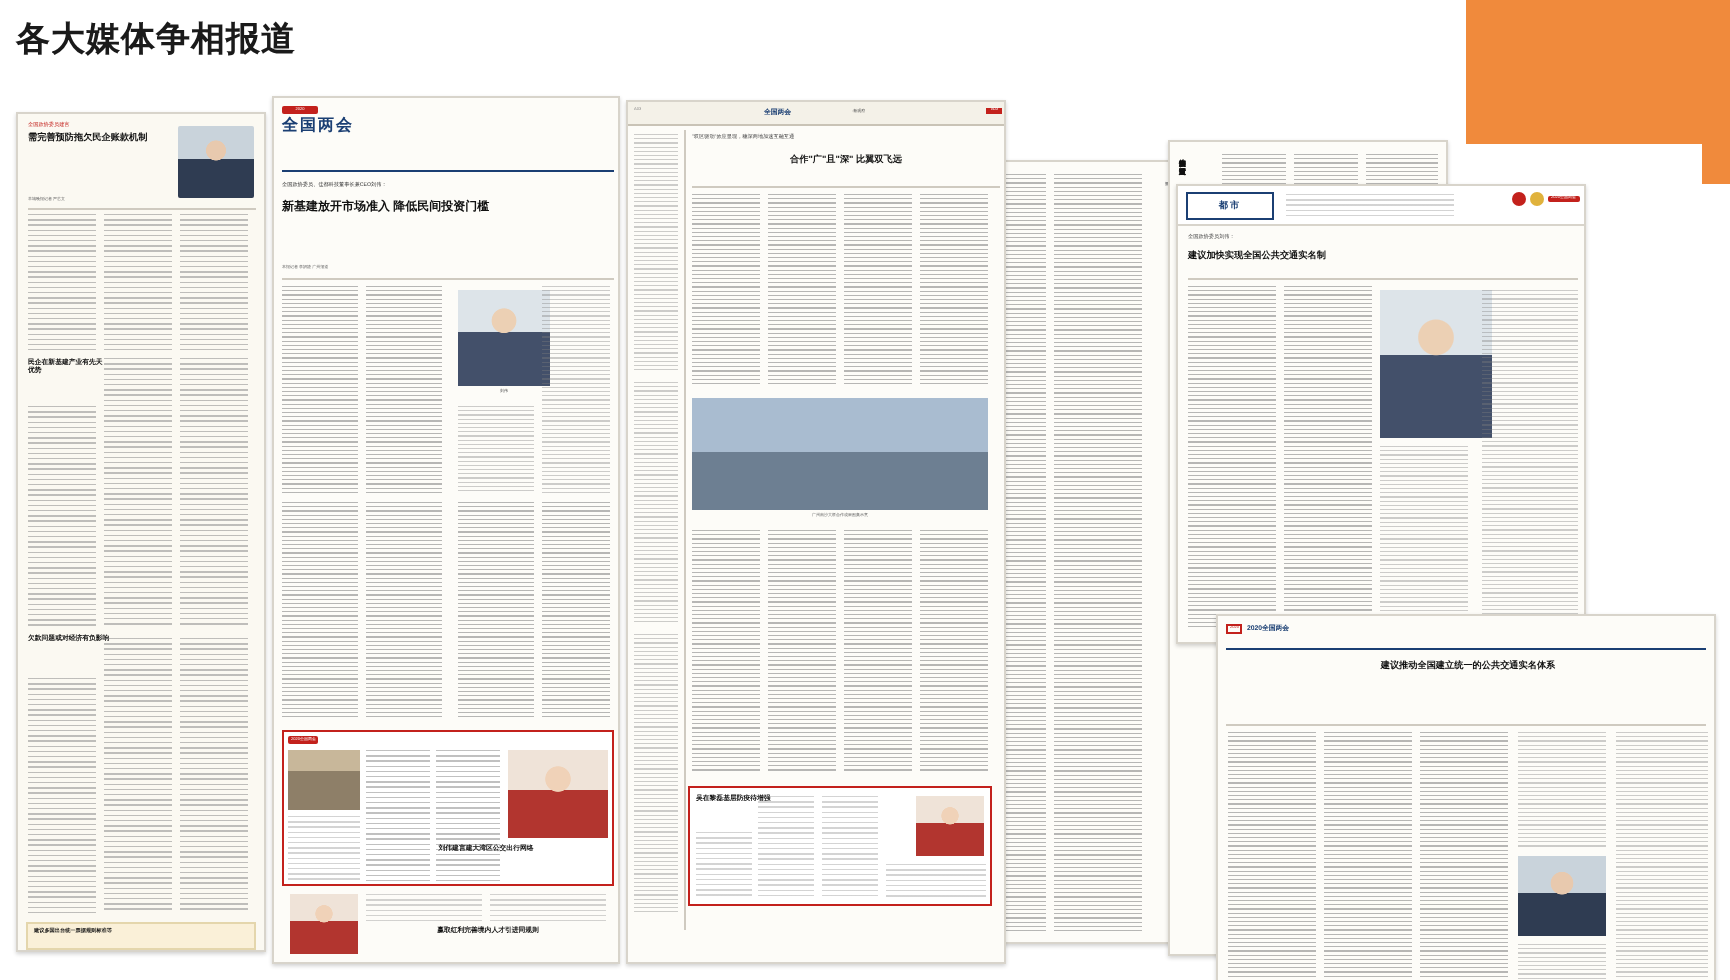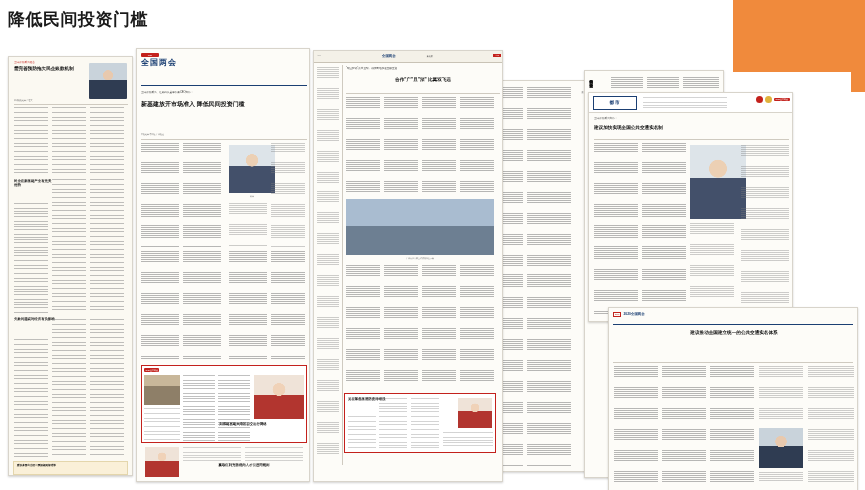--- a/index.html
+++ b/index.html
@@ -120,21 +120,21 @@
 
   .vert {
     writing-mode: vertical-rl;
     text-orientation: upright;
   }
   .center { text-align: center; }
 </style>
 </head>
 <body>
 
-<div class="page-title">降低民间投资门槛</div>
+<div class="page-title">各大媒体争相报道</div>
 <div class="accent-block"></div>
 <div class="accent-block2"></div>
 
 <div class="collage">
 
   <div class="np" id="p1">
     <div class="col" style="left:5px;top:4px;width:70px;">
       <div class="mini red">全国政协委员建言</div>
       <div class="md np-title-big" style="margin-top:2px;line-height:1.2;">需完善预防拖欠民企账款机制</div>
     </div>

